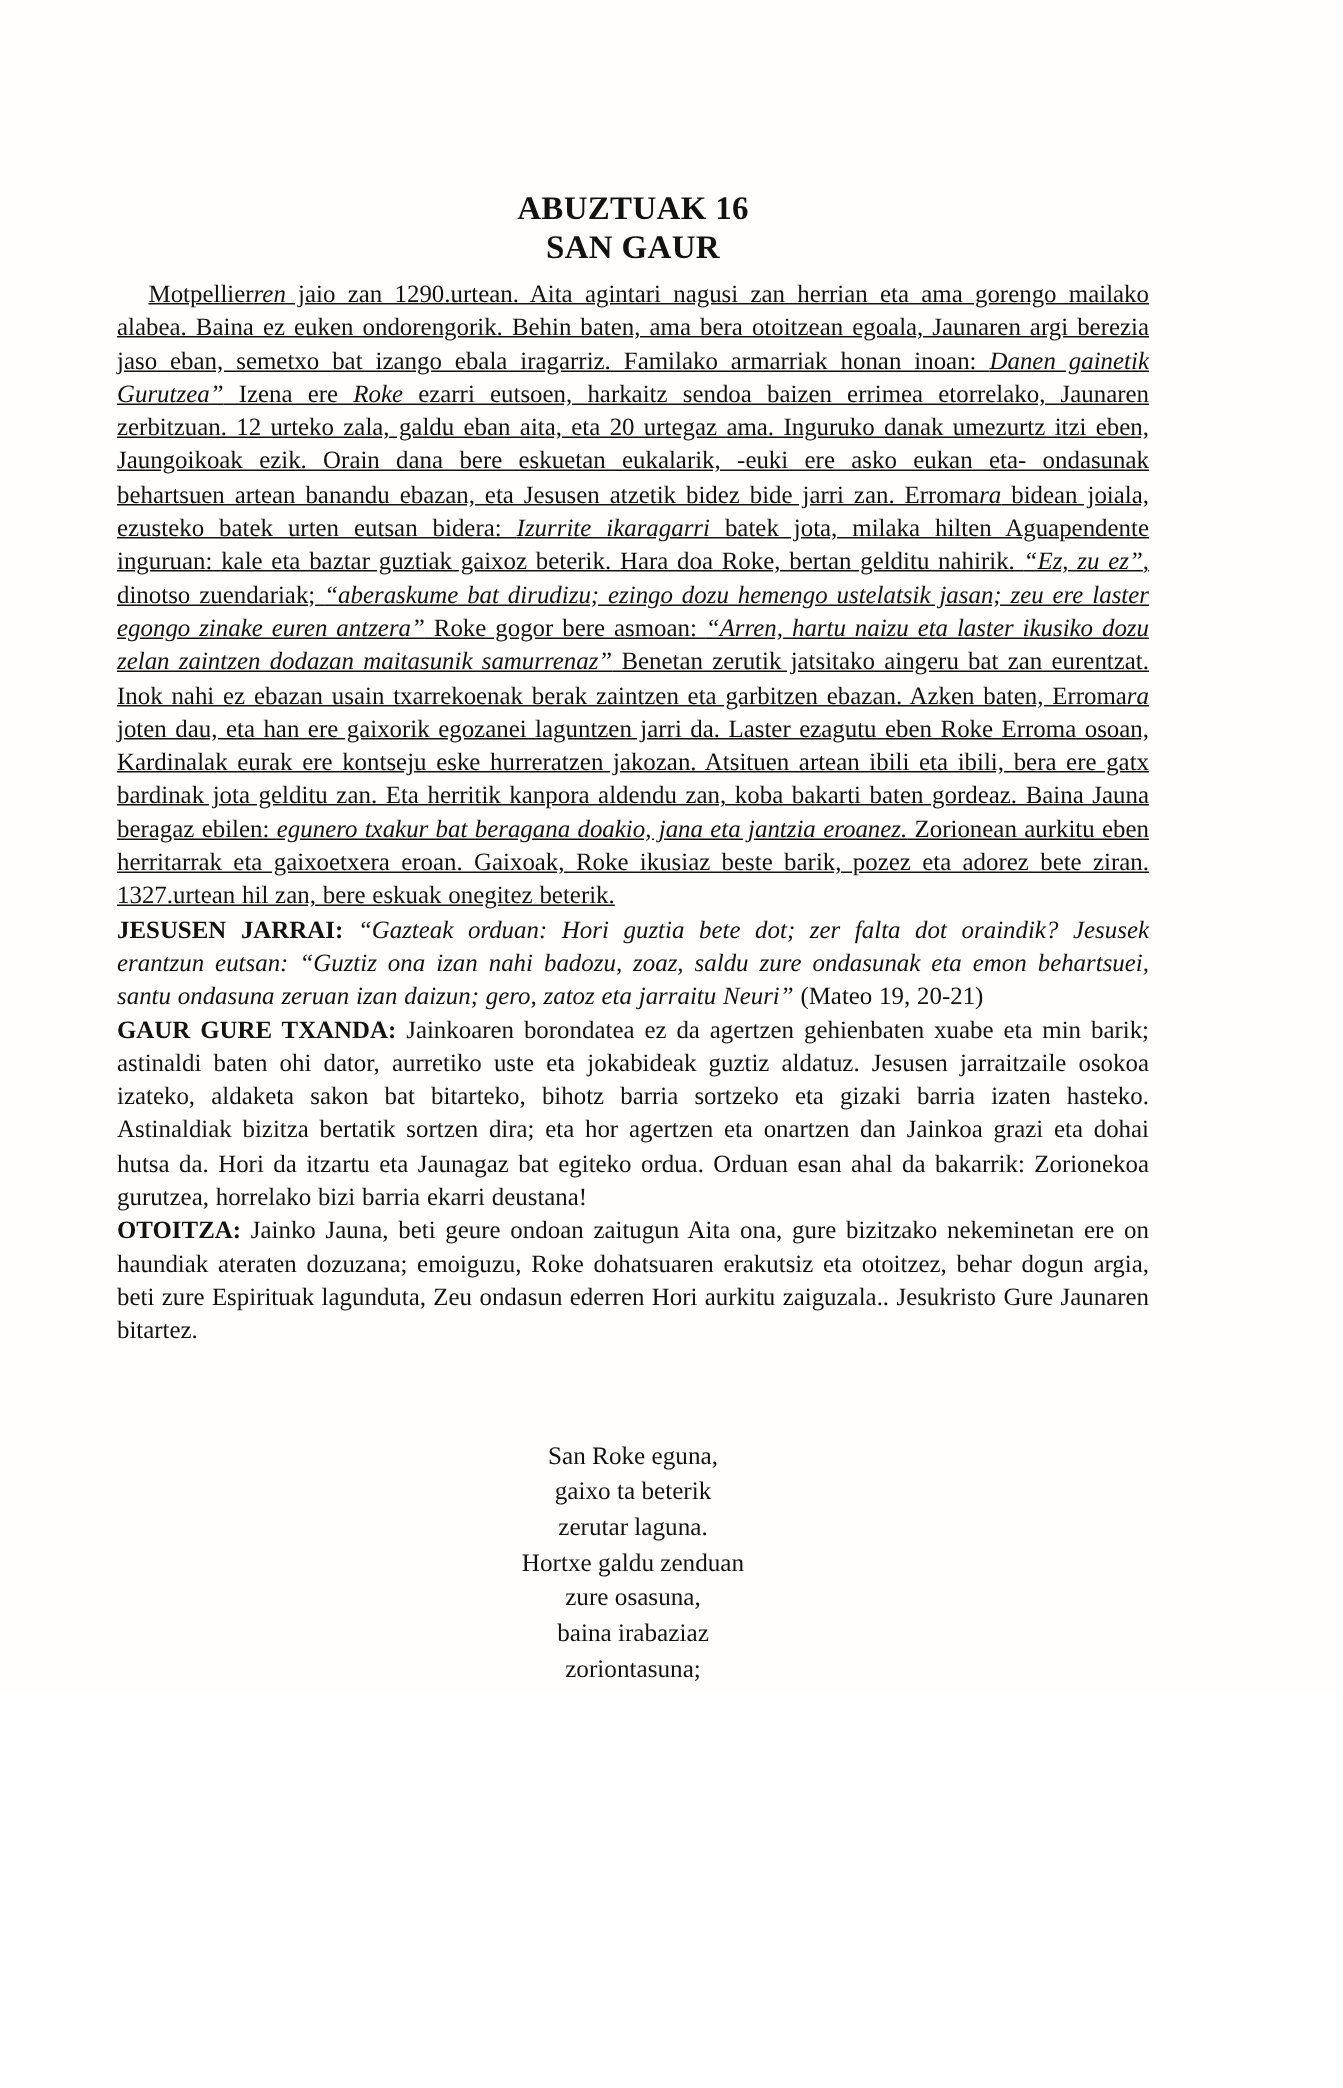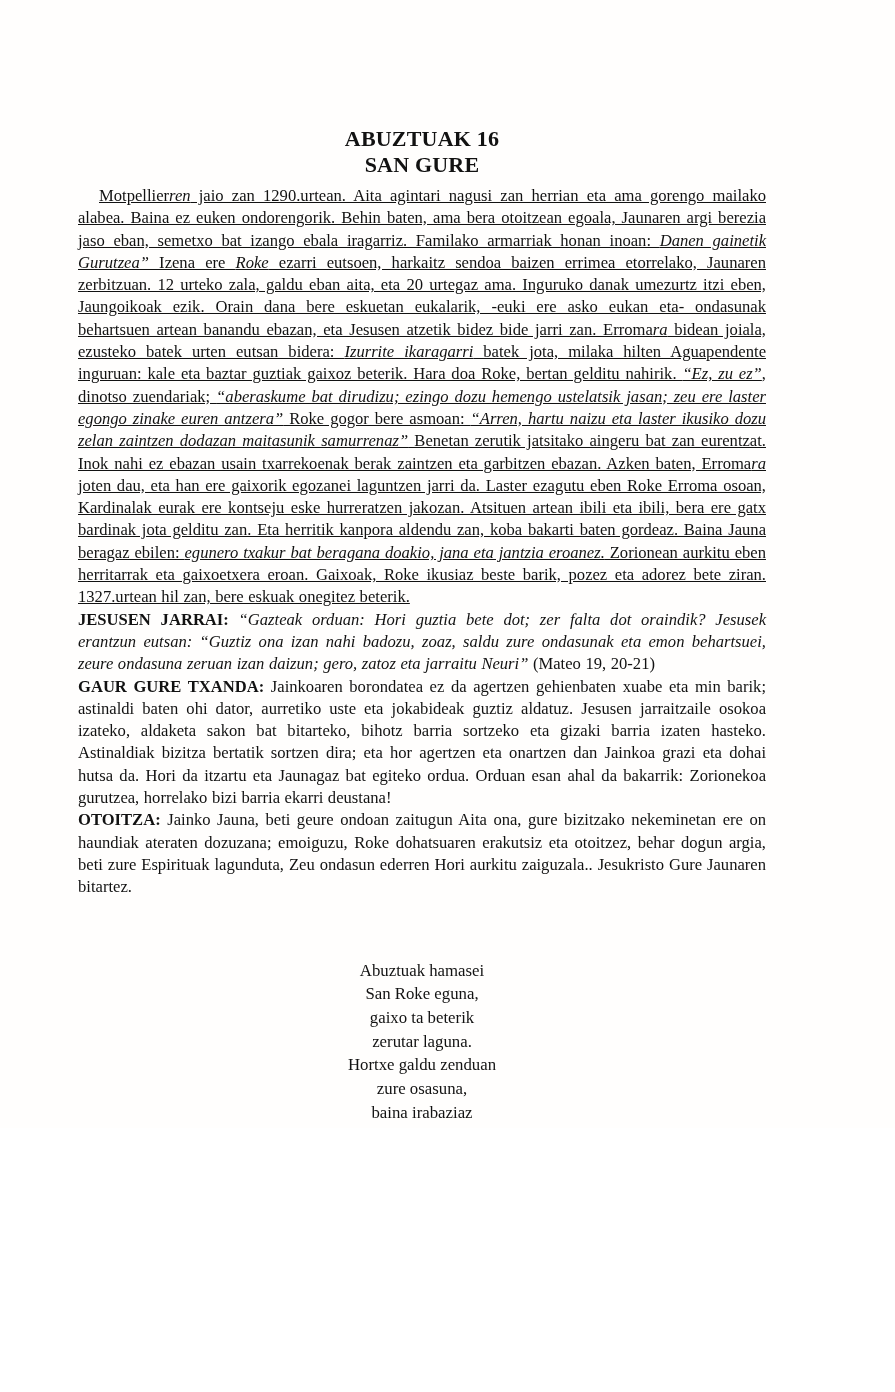--- a/index.html
+++ b/index.html
@@ -61,30 +61,29 @@
     opacity: 0.8;
   }
 </style>
 </head>
 <body>
 
 <div class="page">
   <div class="content">
     <div class="title-block">
       <div>ABUZTUAK 16</div>
-      <div>SAN GURE</div>
+      <div>SAN GAUR</div>
     </div>
     <div class="body-paragraphs">
         <p class="para indent"><span>Motpellier</span><span class="it">ren</span><span> jaio zan 1290.urtean. Aita agintari nagusi zan herrian eta ama gorengo mailako alabea. Baina ez euken ondorengorik. Behin baten, ama bera otoitzean egoala, Jaunaren argi berezia jaso eban, semetxo bat izango ebala iragarriz. Familako armarriak honan inoan: </span><span class="it">Danen gainetik Gurutzea”</span><span> Izena ere </span><span class="it">Roke</span><span> ezarri eutsoen, harkaitz sendoa baizen errimea etorrelako, Jaunaren zerbitzuan. 12 urteko zala, galdu eban aita, eta 20 urtegaz ama. Inguruko danak umezurtz itzi eben, Jaungoikoak ezik. Orain dana bere eskuetan eukalarik, -euki ere asko eukan eta- ondasunak behartsuen artean banandu ebazan, eta Jesusen atzetik bidez bide jarri zan. Erroma</span><span class="it">ra</span><span> bidean joiala, ezusteko batek urten eutsan bidera: </span><span class="it">Izurrite ikaragarri</span><span> batek jota, milaka hilten Aguapendente inguruan: kale eta baztar guztiak gaixoz beterik. Hara doa Roke, bertan gelditu nahirik. </span><span class="it">“Ez, zu ez”</span><span>, dinotso zuendariak; </span><span class="it">“aberaskume bat dirudizu; ezingo dozu hemengo ustelatsik jasan; zeu ere laster egongo zinake euren antzera”</span><span> Roke gogor bere asmoan: </span><span class="it">“Arren, hartu naizu eta laster ikusiko dozu zelan zaintzen dodazan maitasunik samurrenaz”</span><span> Benetan zerutik jatsitako aingeru bat zan eurentzat. Inok nahi ez ebazan usain txarrekoenak berak zaintzen eta garbitzen ebazan. Azken baten, Erroma</span><span class="it">ra</span><span> joten dau, eta han ere gaixorik egozanei laguntzen jarri da. Laster ezagutu eben Roke Erroma osoan, Kardinalak eurak ere kontseju eske hurreratzen jakozan. Atsituen artean ibili eta ibili, bera ere gatx bardinak jota gelditu zan.  Eta herritik kanpora aldendu zan, koba bakarti baten gordeaz. Baina Jauna beragaz ebilen: </span><span class="it">egunero txakur bat beragana doakio, jana eta jantzia eroanez.</span><span>  Zorionean aurkitu eben herritarrak eta gaixoetxera eroan. Gaixoak, Roke ikusiaz beste barik, pozez eta adorez bete ziran. 1327.urtean hil zan, bere eskuak onegitez beterik.</span></p>
-        <p class="para"><span class="bd">JESUSEN JARRAI: </span><span class="it">“Gazteak orduan: Hori guztia bete dot; zer falta dot oraindik? Jesusek erantzun eutsan: “Guztiz ona izan nahi badozu, zoaz, saldu zure ondasunak eta emon behartsuei, zeure ondasuna zeruan izan daizun; gero, zatoz eta jarraitu Neuri” </span><span>(Mateo 19, 20-21)</span></p>
+        <p class="para"><span class="bd">JESUSEN JARRAI: </span><span class="it">“Gazteak orduan: Hori guztia bete dot; zer falta dot oraindik? Jesusek erantzun eutsan: “Guztiz ona izan nahi badozu, zoaz, saldu zure ondasunak eta emon behartsuei, santu ondasuna zeruan izan daizun; gero, zatoz eta jarraitu Neuri” </span><span>(Mateo 19, 20-21)</span></p>
         <p class="para"><span class="bd">GAUR GURE TXANDA: </span><span>Jainkoaren borondatea ez da  agertzen gehienbaten xuabe eta min barik; astinaldi baten ohi dator, aurretiko uste eta jokabideak guztiz aldatuz. Jesusen jarraitzaile osokoa izateko, aldaketa sakon bat bitarteko, bihotz barria sortzeko eta gizaki barria izaten hasteko. Astinaldiak bizitza bertatik sortzen dira; eta hor agertzen eta onartzen dan Jainkoa grazi eta dohai hutsa da. Hori da itzartu eta Jaunagaz bat egiteko ordua. Orduan esan ahal da bakarrik: Zorionekoa gurutzea, horrelako bizi barria ekarri deustana!</span></p>
         <p class="para"><span class="bd">OTOITZA: </span><span>Jainko Jauna, beti geure ondoan zaitugun Aita ona, gure bizitzako nekeminetan ere on haundiak ateraten dozuzana; emoiguzu, Roke dohatsuaren erakutsiz eta otoitzez, behar dogun argia, beti zure Espirituak lagunduta, Zeu ondasun ederren Hori aurkitu zaiguzala.. Jesukristo Gure Jaunaren bitartez.</span></p>
       </div>
     <div class="poem">
-        <div class="poem-line">Abuztuak hamasei</div>
         <div class="poem-line">San Roke eguna,</div>
         <div class="poem-line">gaixo ta beterik</div>
         <div class="poem-line">zerutar laguna.</div>
         <div class="poem-line">Hortxe galdu zenduan</div>
         <div class="poem-line">zure osasuna,</div>
         <div class="poem-line">baina irabaziaz</div>
         <div class="poem-line">zoriontasuna;</div>
         <div class="poem-line">gogoan hartzekoa</div>
         <div class="poem-line">da egin zenduna.</div>
       </div>

